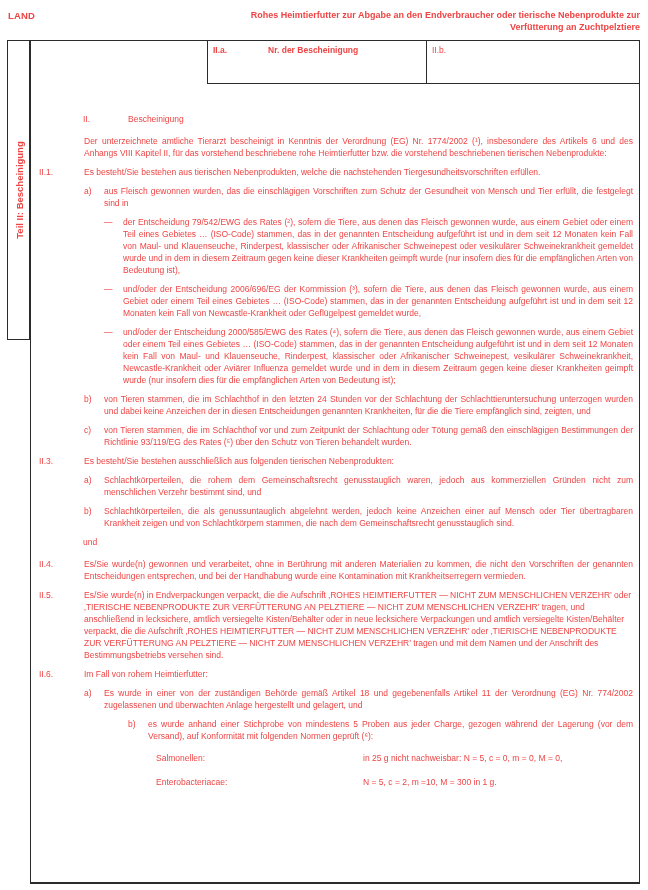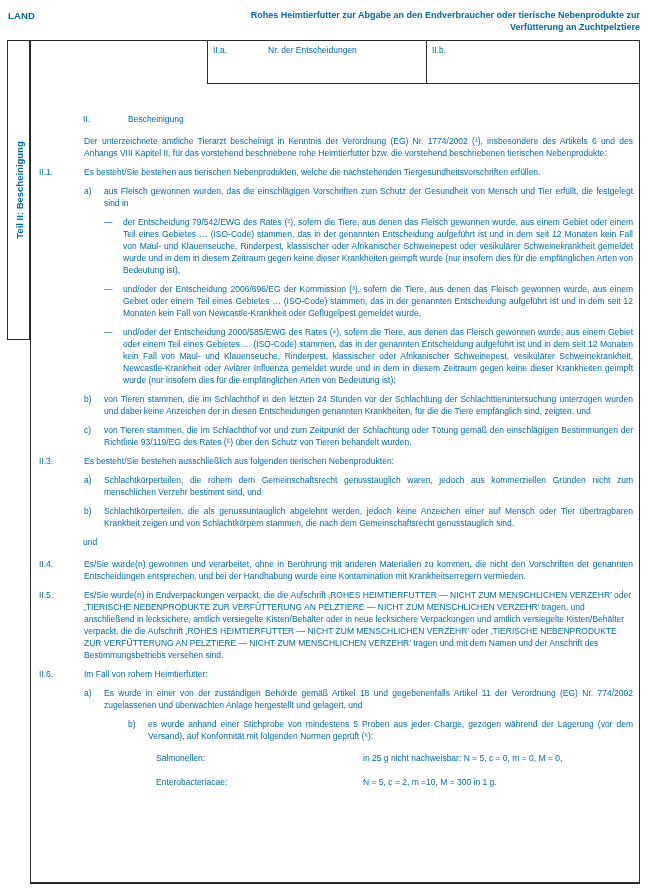--- a/index.html
+++ b/index.html
@@ -1,21 +1,21 @@
 <!DOCTYPE html>
 <html><head>
 <meta charset="utf-8">
 <style>
   html,body { margin:0; padding:0; background:#ffffff; }
   .page {
     position:relative;
     width:648px; height:890px;
     background:#ffffff;
     font-family:"Liberation Sans", sans-serif;
-    color:#0369a1;
+    color:#ef4444;
     overflow:hidden;
   }
   
   .hdr-land {
     position:absolute; left:8px; top:10px;
     font-size:9.5px; font-weight:bold; letter-spacing:0.2px;
   }
   .hdr-title {
     position:absolute; right:8px; top:10px; width:470px;
     text-align:right; font-size:9px; font-weight:bold; line-height:11.5px;
@@ -39,21 +39,21 @@
   
   .refrow {
     position:absolute; left:176px; top:0; right:0; height:43px;
     display:flex;
   }
   .refcell {
     border-left:1px solid #2b2b2b; border-bottom:1px solid #2b2b2b;
     box-sizing:border-box; padding:4px 5px; font-size:8.5px;
     display:flex; align-items:flex-start;
   }
-  .refcell.a { width:219px; flex:none; }
+  .refcell.a { width:219px; flex:none;font-weight:bold; }
   .refcell.b { flex:1; }
   .ref-label { width:55px; flex:none; }
   
   .content {
     position:absolute; left:0; right:0; top:0; bottom:0;
     padding:72px 6px 0 8px; box-sizing:border-box;
     font-size:8.5px; line-height:12px;
   }
   .row { display:flex; margin:0 0 7px 0; }
   .c-num { width:45px; flex:none; }
@@ -80,21 +80,21 @@
 
   <div class="sidebar-box">
     <span class="rot">Teil II: Bescheinigung</span>
   </div>
 
   <div class="main-box">
 
     <div class="refrow">
       <div class="refcell a">
         <span class="ref-label">II.a.</span>
-        <span>Nr. der Entscheidungen</span>
+        <span>Nr. der Bescheinigung</span>
         <span></span>
       </div>
       <div class="refcell b">
         <span class="ref-label">II.b.</span>
         <span></span>
       </div>
     </div>
 
     <div class="content">
 

